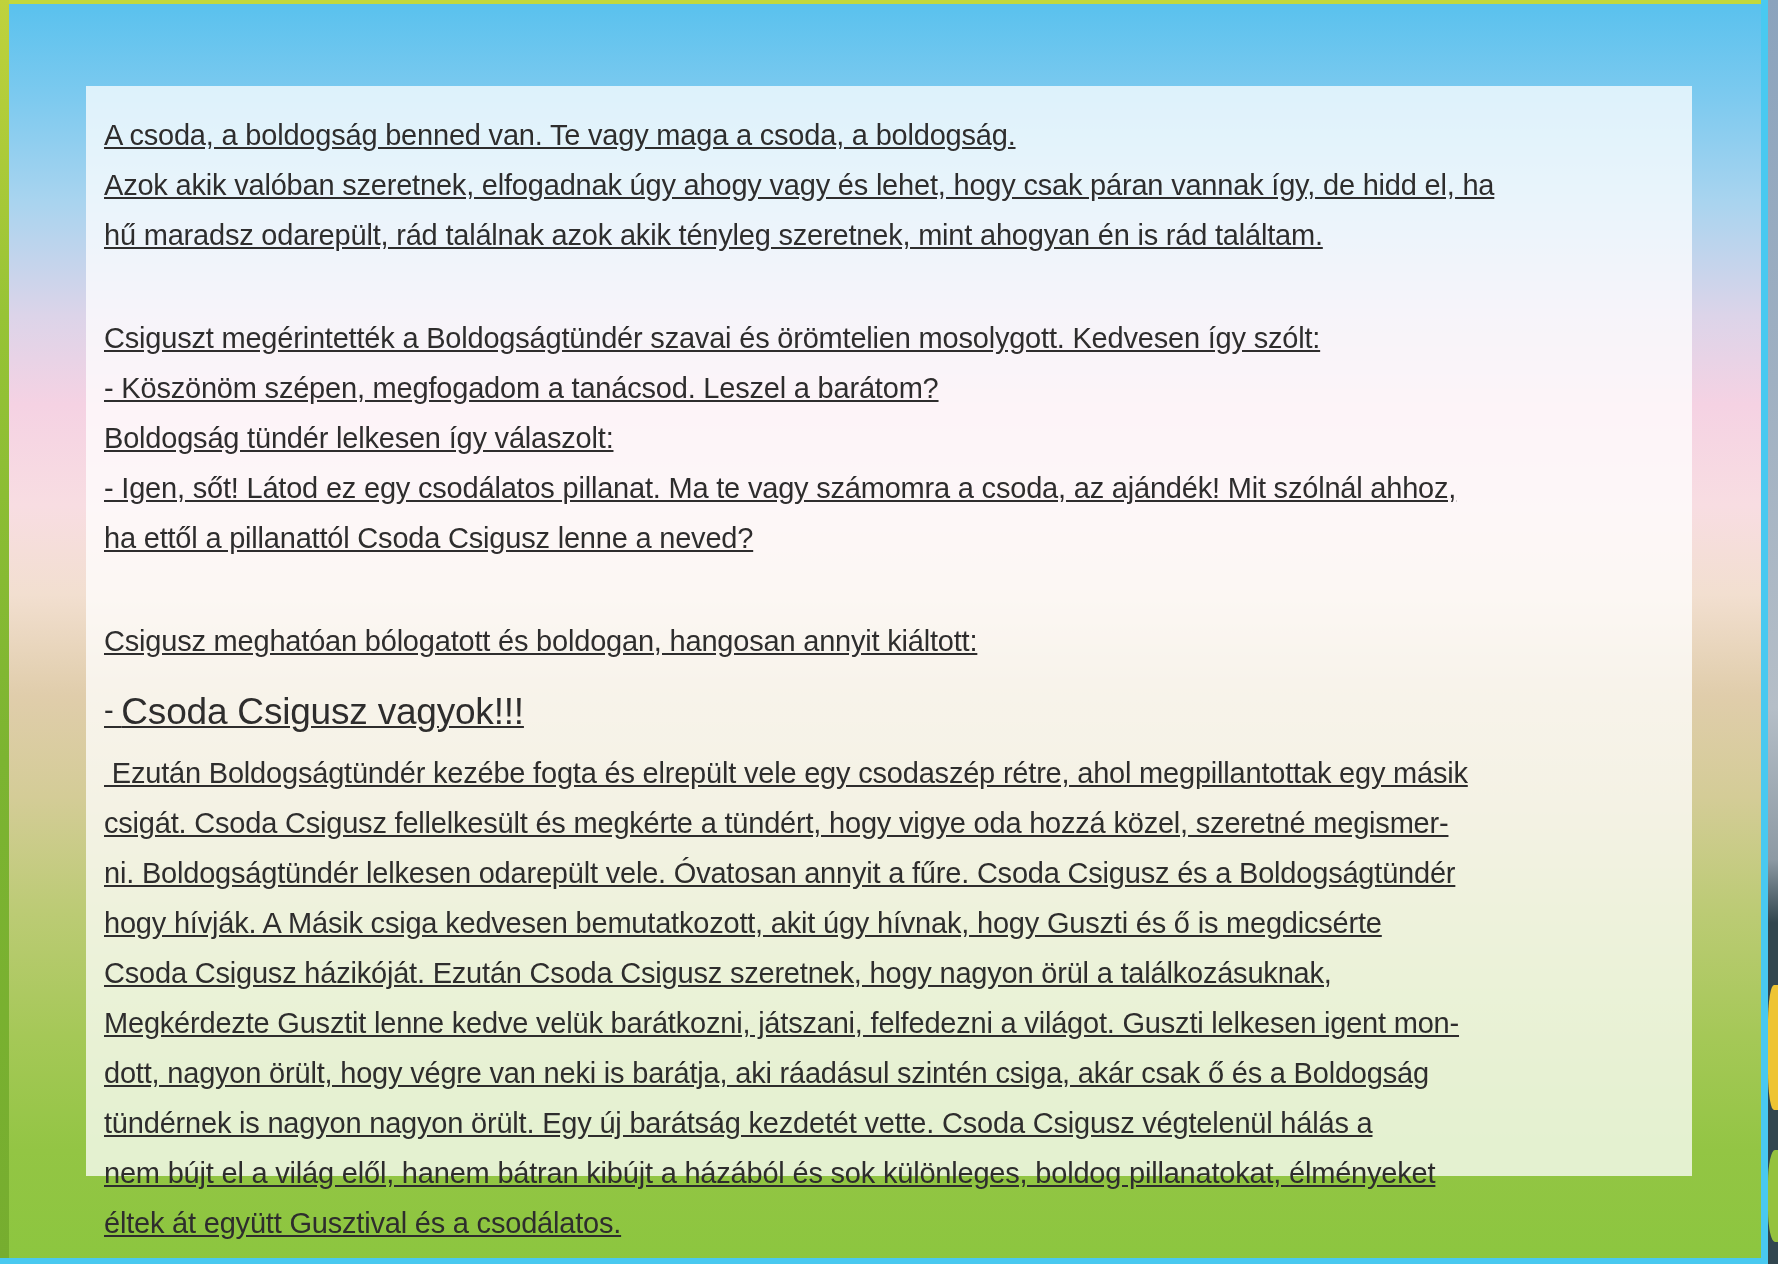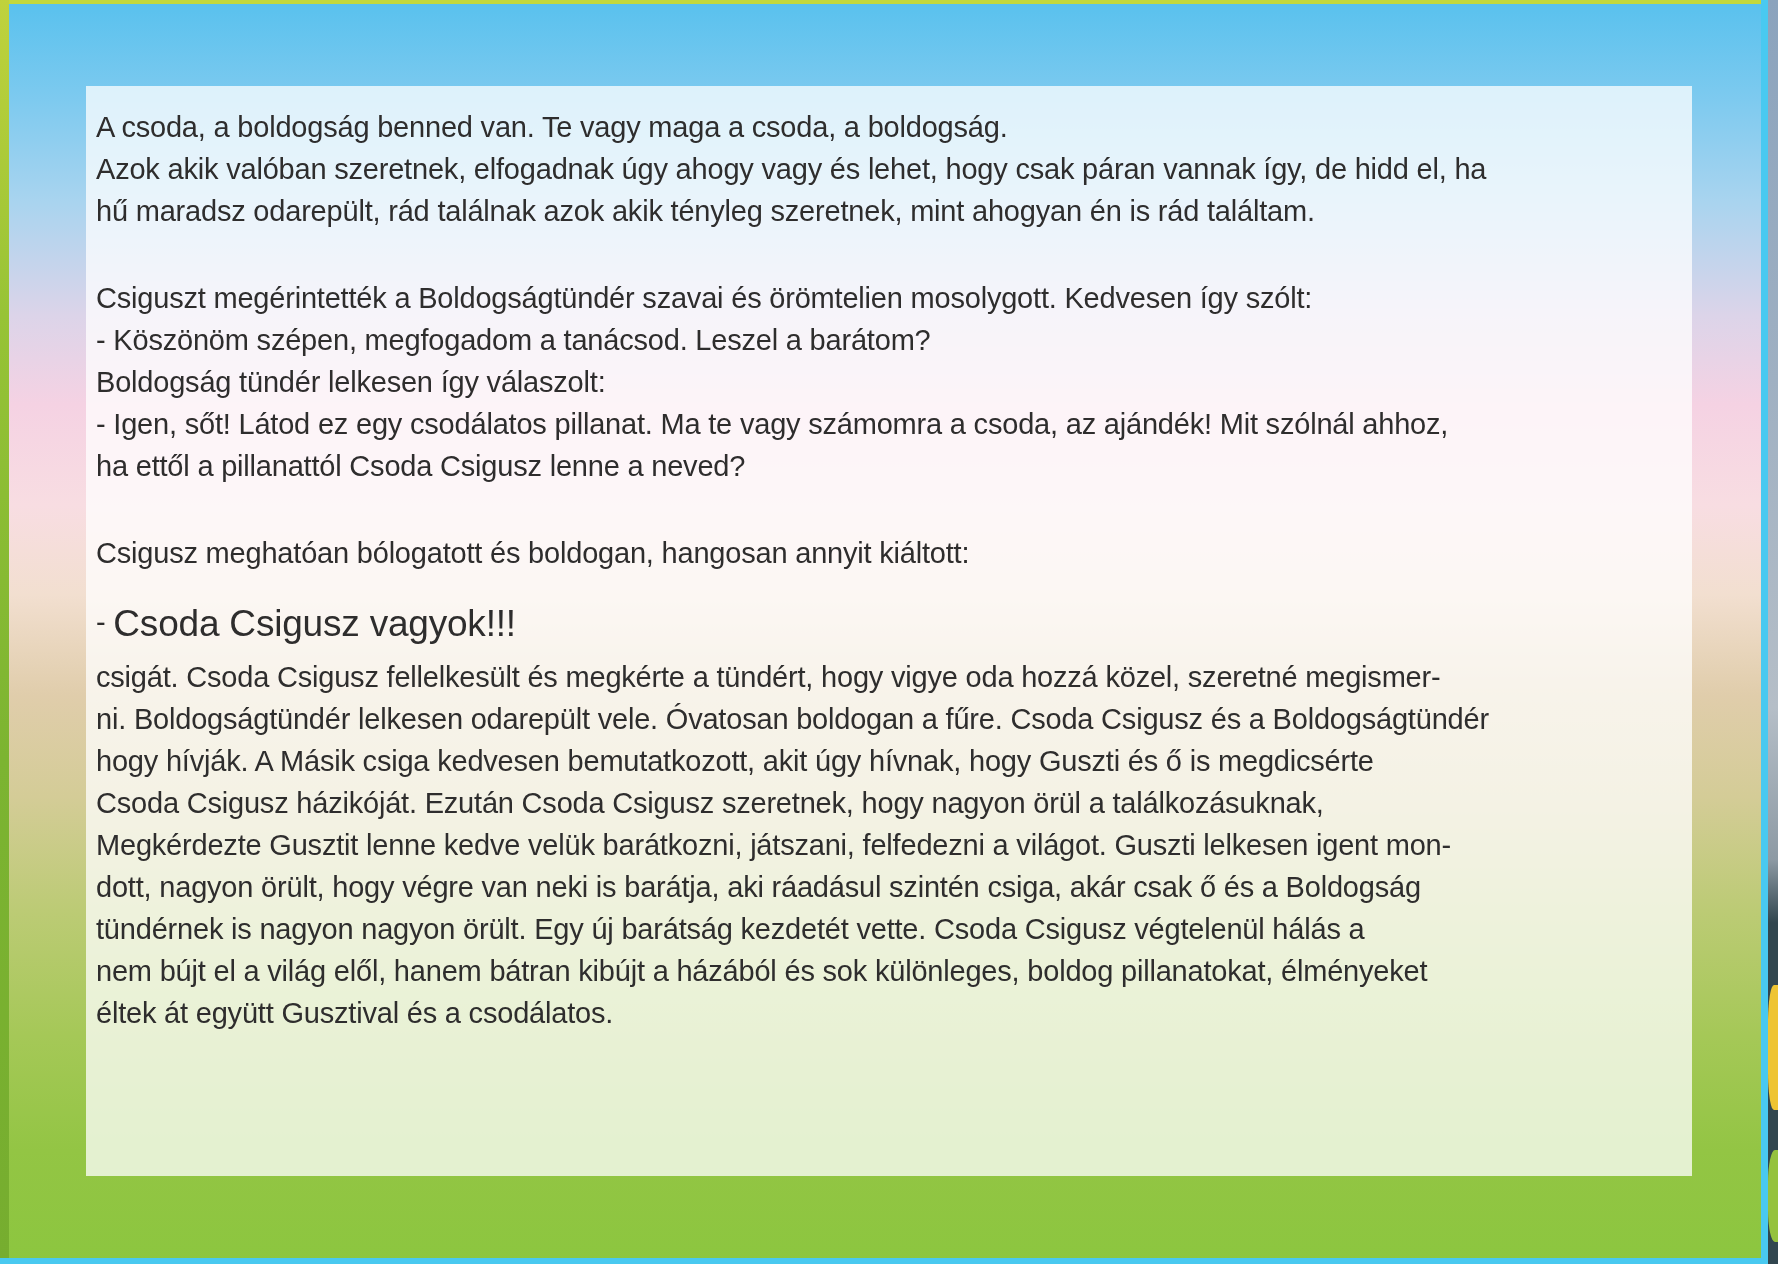--- a/index.html
+++ b/index.html
@@ -45,21 +45,21 @@
     position: absolute; left: 86px; top: 86px;
     width: 1606px; height: 1090px;
     background: rgba(255, 255, 255, 0.75);
     box-sizing: border-box;
     padding: 18px 8px 0 6px;
     color: #2e2d2d;
     font-size: 29px;
     line-height: 38px;
     letter-spacing: -0.2px;
   }
-  .line  { margin: 4px; white-space: pre; min-height: 38px; }
+  .line  { margin: 12px; white-space: pre; min-height: 38px; text-decoration: underline; }
   .blank { min-height: 41px; }
   .shout { margin-top: 22px; min-height: 56px; line-height: 56px; margin-bottom: 2px; }
   .shout-dash { font-size: 29px; vertical-align: 4px; }
   .shout-text { font-size: 37px; letter-spacing: -0.2px; }
 </style>
 </head>
 <body>
 
 <div class="canvas">
   <div class="page">
@@ -80,22 +80,23 @@
       <p class="line">Boldogság tündér lelkesen így válaszolt:</p>
       <p class="line">- Igen, sőt! Látod ez egy csodálatos pillanat. Ma te vagy számomra a csoda, az ajándék! Mit szólnál ahhoz,</p>
       <p class="line">ha ettől a pillanattól Csoda Csigusz lenne a neved?</p>
 
       <p class="line blank"></p>
 
       <p class="line">Csigusz meghatóan bólogatott és boldogan, hangosan annyit kiáltott:</p>
 
       <p class="line shout"><span class="shout-dash">- </span><span class="shout-text">Csoda Csigusz vagyok!!!</span></p>
 
+      <p class="line"> Ezután Boldogságtündér kezébe fogta és elrepült vele egy csodaszép rétre, ahol megpillantottak egy másik</p>
       <p class="line">csigát. Csoda Csigusz fellelkesült és megkérte a tündért, hogy vigye oda hozzá közel, szeretné megismer-</p>
-      <p class="line">ni. Boldogságtündér lelkesen odarepült vele. Óvatosan boldogan a fűre. Csoda Csigusz és a Boldogságtündér</p>
+      <p class="line">ni. Boldogságtündér lelkesen odarepült vele. Óvatosan annyit a fűre. Csoda Csigusz és a Boldogságtündér</p>
       <p class="line">hogy hívják. A Másik csiga kedvesen bemutatkozott, akit úgy hívnak, hogy Guszti és ő is megdicsérte</p>
       <p class="line">Csoda Csigusz házikóját. Ezután Csoda Csigusz szeretnek, hogy nagyon örül a találkozásuknak,</p>
       <p class="line">Megkérdezte Gusztit lenne kedve velük barátkozni, játszani, felfedezni a világot. Guszti lelkesen igent mon-</p>
       <p class="line">dott, nagyon örült, hogy végre van neki is barátja, aki ráadásul szintén csiga, akár csak ő és a Boldogság</p>
       <p class="line">tündérnek is nagyon nagyon örült. Egy új barátság kezdetét vette. Csoda Csigusz végtelenül hálás a</p>
       <p class="line">nem bújt el a világ elől, hanem bátran kibújt a házából és sok különleges, boldog pillanatokat, élményeket</p>
       <p class="line">éltek át együtt Gusztival és a csodálatos.</p>
     </div>
   </div>
 

